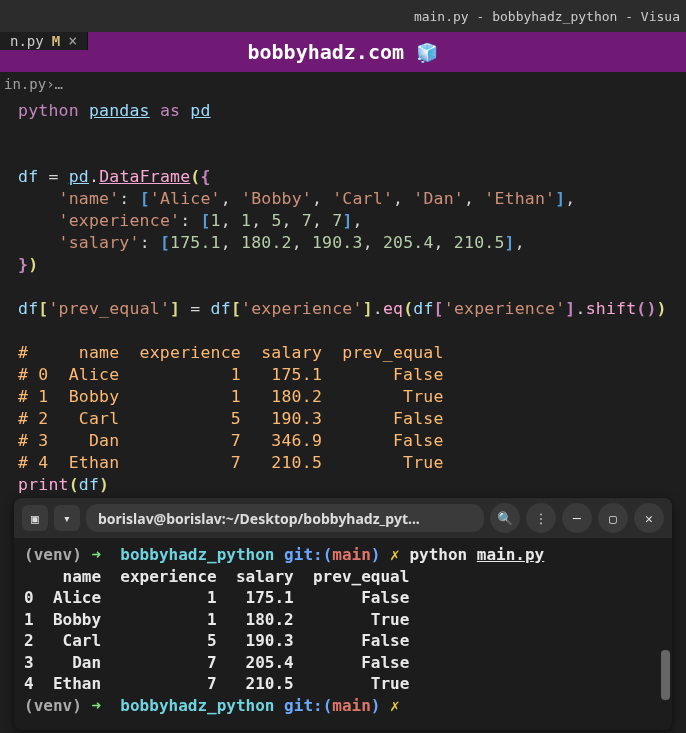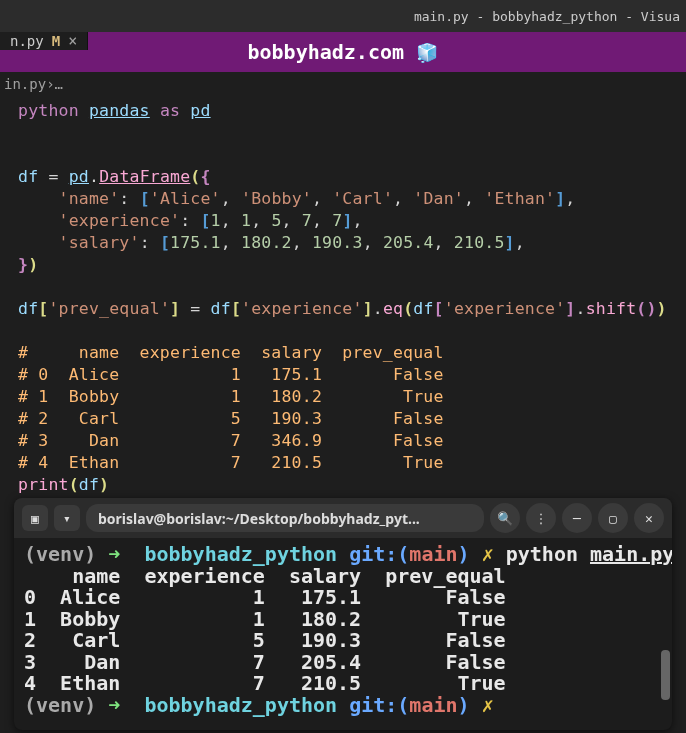--- a/index.html
+++ b/index.html
@@ -119,21 +119,21 @@
     align-items: center;
     padding: 0 12px;
     font-size: 14px;
     color: #ddd;
     font-weight: bold;
     font-family: system-ui, sans-serif;
   }
   .term-body {
     padding: 6px 10px 14px 10px;
     line-height: 21.5px;
-    font-size: 20px;
+    font-size: 16px;
     white-space: pre;
     color: #e8e8e8;
     font-weight: bold;
   }
   .tgrey { color: #aaaaaa; }
   .tgreen { color: #7fe37f; font-weight: bold;}
   .tcyan { color: #6fd3e0; font-weight: bold;}
   .tblue { color: #6aa9ff; font-weight: bold;}
   .tred { color: #e0766b; font-weight: bold;}
   .tyel { color: #e6c547; font-weight: bold;}

